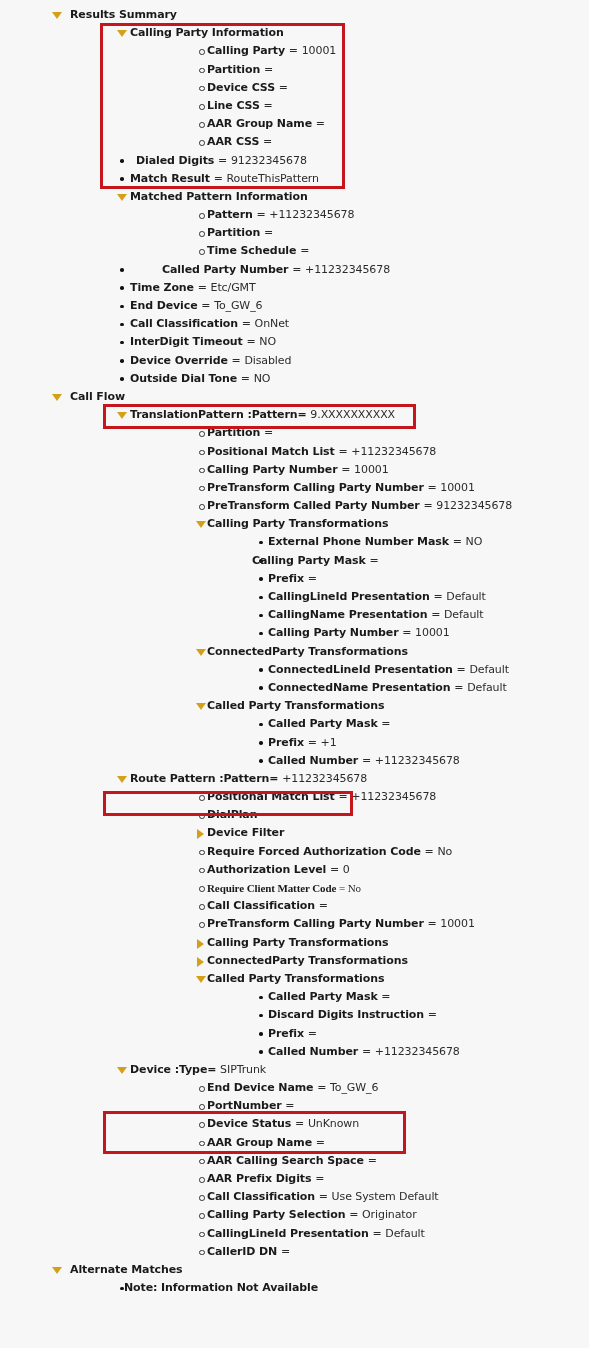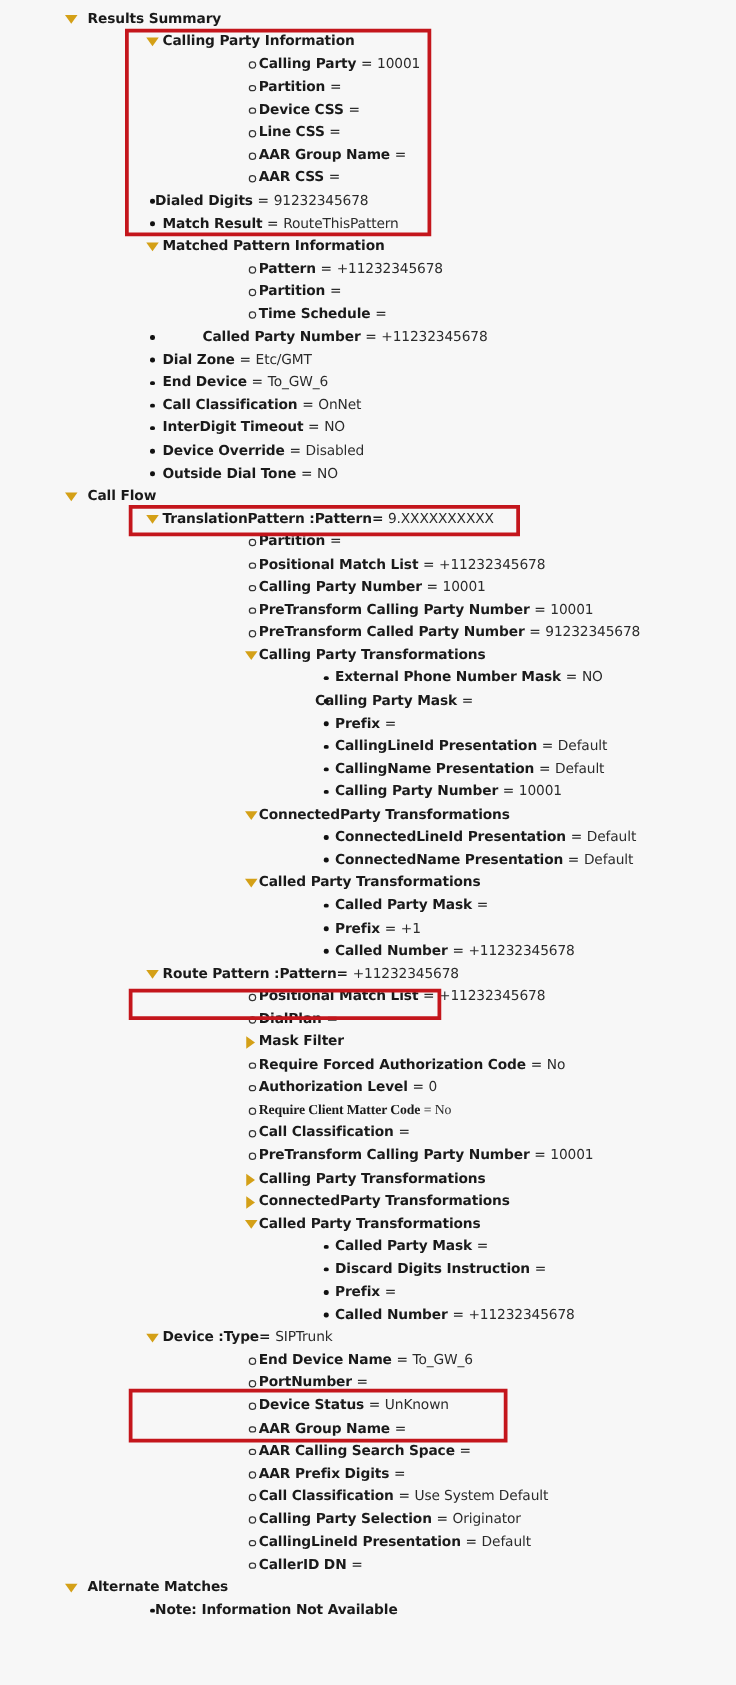--- a/index.html
+++ b/index.html
@@ -113,21 +113,21 @@
     <div class="row">
       <span class="bul-hollow" style="left: 199px;"></span>
       <span class="label" style="left: 207px;"><span class="lbl">AAR Group Name</span> <span class="eq">=</span></span>
     </div>
     <div class="row">
       <span class="bul-hollow" style="left: 199px;"></span>
       <span class="label" style="left: 207px;"><span class="lbl">AAR CSS</span> <span class="eq">=</span></span>
     </div>
     <div class="row">
       <span class="bul-filled" style="left: 120px;"></span>
-      <span class="label" style="left: 124px;"><span class="lbl">Dialed Digits</span> <span class="eq">=</span> <span class="val">91232345678</span></span>
+      <span class="label" style="left: 136px;"><span class="lbl">Dialed Digits</span> <span class="eq">=</span> <span class="val">91232345678</span></span>
     </div>
     <div class="row">
       <span class="bul-filled" style="left: 120px;"></span>
       <span class="label" style="left: 130px;"><span class="lbl">Match Result</span> <span class="eq">=</span> <span class="val">RouteThisPattern</span></span>
     </div>
     <div class="row">
       <span class="tri-down" style="left: 117px;"></span>
       <span class="label" style="left: 130px;"><span class="lbl">Matched Pattern Information</span></span>
     </div>
     <div class="row">
@@ -141,21 +141,21 @@
     <div class="row">
       <span class="bul-hollow" style="left: 199px;"></span>
       <span class="label" style="left: 207px;"><span class="lbl">Time Schedule</span> <span class="eq">=</span></span>
     </div>
     <div class="row">
       <span class="bul-filled" style="left: 120px;"></span>
       <span class="label" style="left: 130px; margin-left: 32px;"><span class="lbl">Called Party Number</span> <span class="eq">=</span> <span class="val">+11232345678</span></span>
     </div>
     <div class="row">
       <span class="bul-filled" style="left: 120px;"></span>
-      <span class="label" style="left: 130px;"><span class="lbl">Dial Zone</span> <span class="eq">=</span> <span class="val">Etc/GMT</span></span>
+      <span class="label" style="left: 130px;"><span class="lbl">Time Zone</span> <span class="eq">=</span> <span class="val">Etc/GMT</span></span>
     </div>
     <div class="row">
       <span class="bul-filled" style="left: 120px;"></span>
       <span class="label" style="left: 130px;"><span class="lbl">End Device</span> <span class="eq">=</span> <span class="val">To_GW_6</span></span>
     </div>
     <div class="row">
       <span class="bul-filled" style="left: 120px;"></span>
       <span class="label" style="left: 130px;"><span class="lbl">Call Classification</span> <span class="eq">=</span> <span class="val">OnNet</span></span>
     </div>
     <div class="row">
@@ -261,21 +261,21 @@
     <div class="row">
       <span class="bul-hollow" style="left: 199px;"></span>
       <span class="label" style="left: 207px;"><span class="lbl">Positional Match List</span> <span class="eq">=</span> <span class="val">+11232345678</span></span>
     </div>
     <div class="row">
       <span class="bul-hollow" style="left: 199px;"></span>
       <span class="label" style="left: 207px;"><span class="lbl">DialPlan</span> <span class="eq">=</span></span>
     </div>
     <div class="row">
       <span class="tri-right" style="left: 197px;"></span>
-      <span class="label" style="left: 207px;"><span class="lbl">Mask Filter</span></span>
+      <span class="label" style="left: 207px;"><span class="lbl">Device Filter</span></span>
     </div>
     <div class="row">
       <span class="bul-hollow" style="left: 199px;"></span>
       <span class="label" style="left: 207px;"><span class="lbl">Require Forced Authorization Code</span> <span class="eq">=</span> <span class="val">No</span></span>
     </div>
     <div class="row">
       <span class="bul-hollow" style="left: 199px;"></span>
       <span class="label" style="left: 207px;"><span class="lbl">Authorization Level</span> <span class="eq">=</span> <span class="val">0</span></span>
     </div>
     <div class="row">

